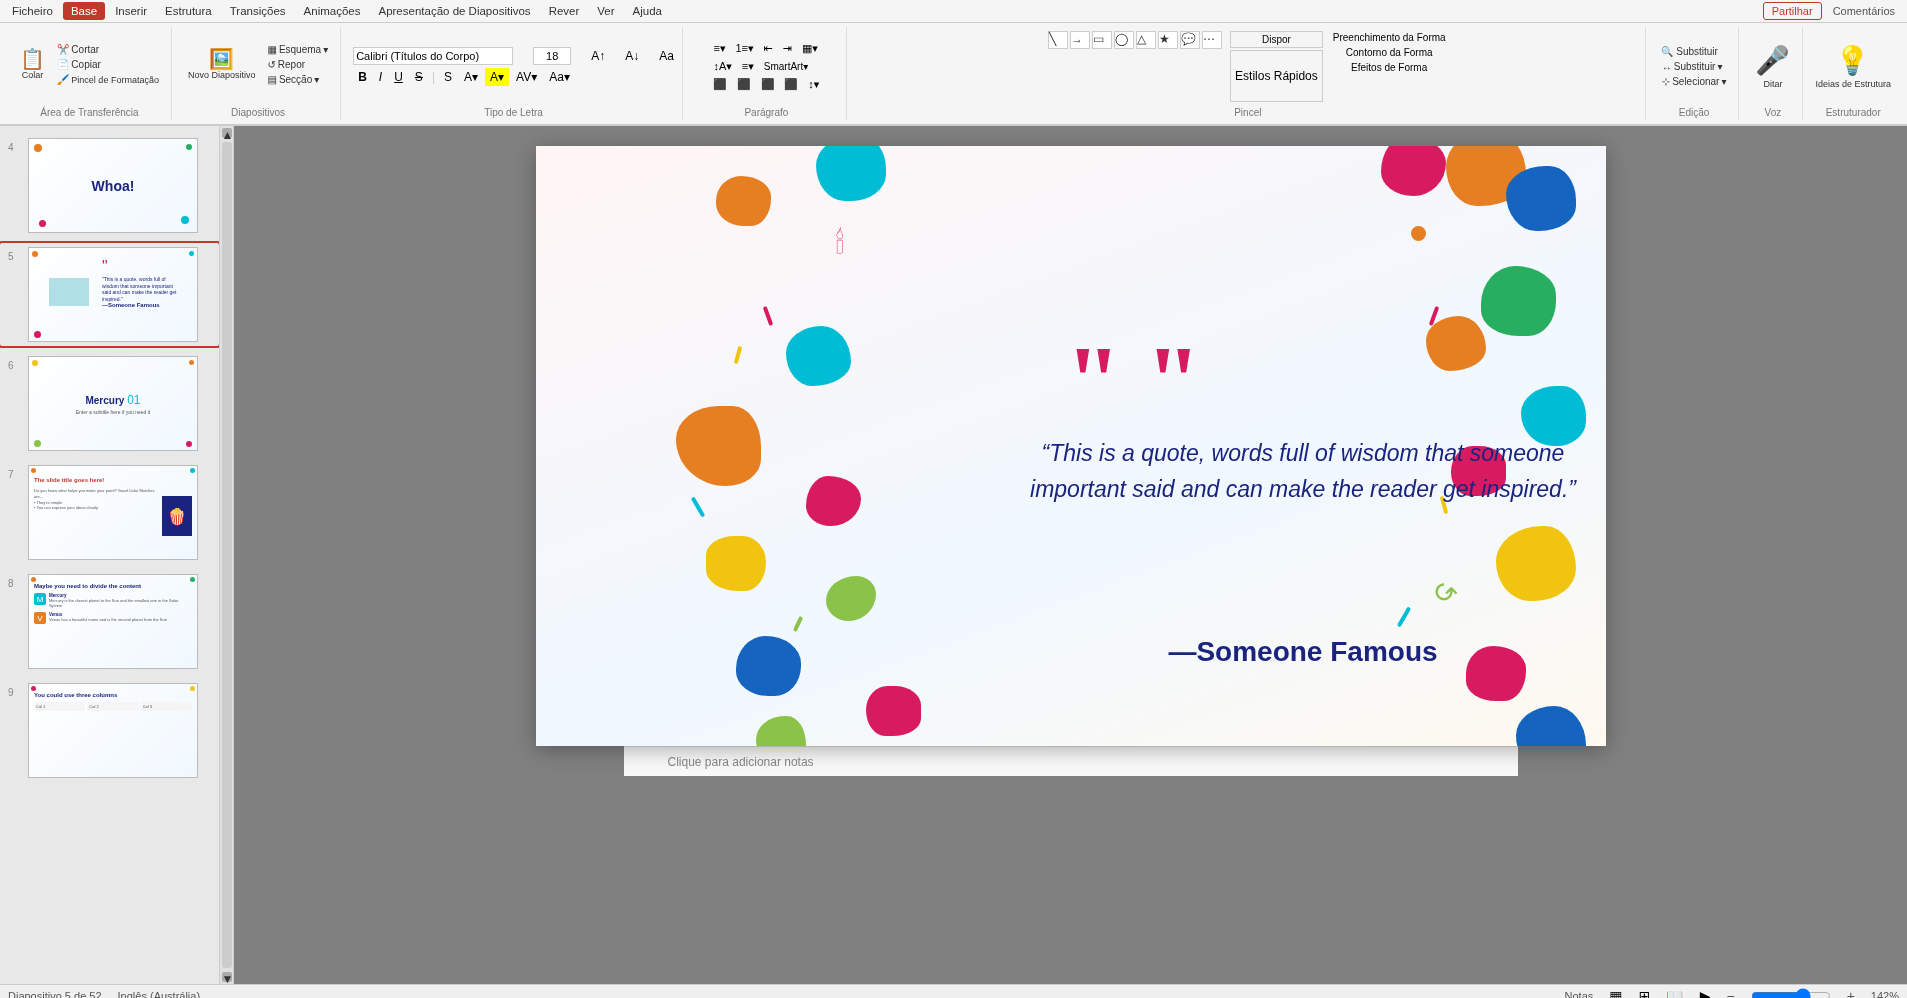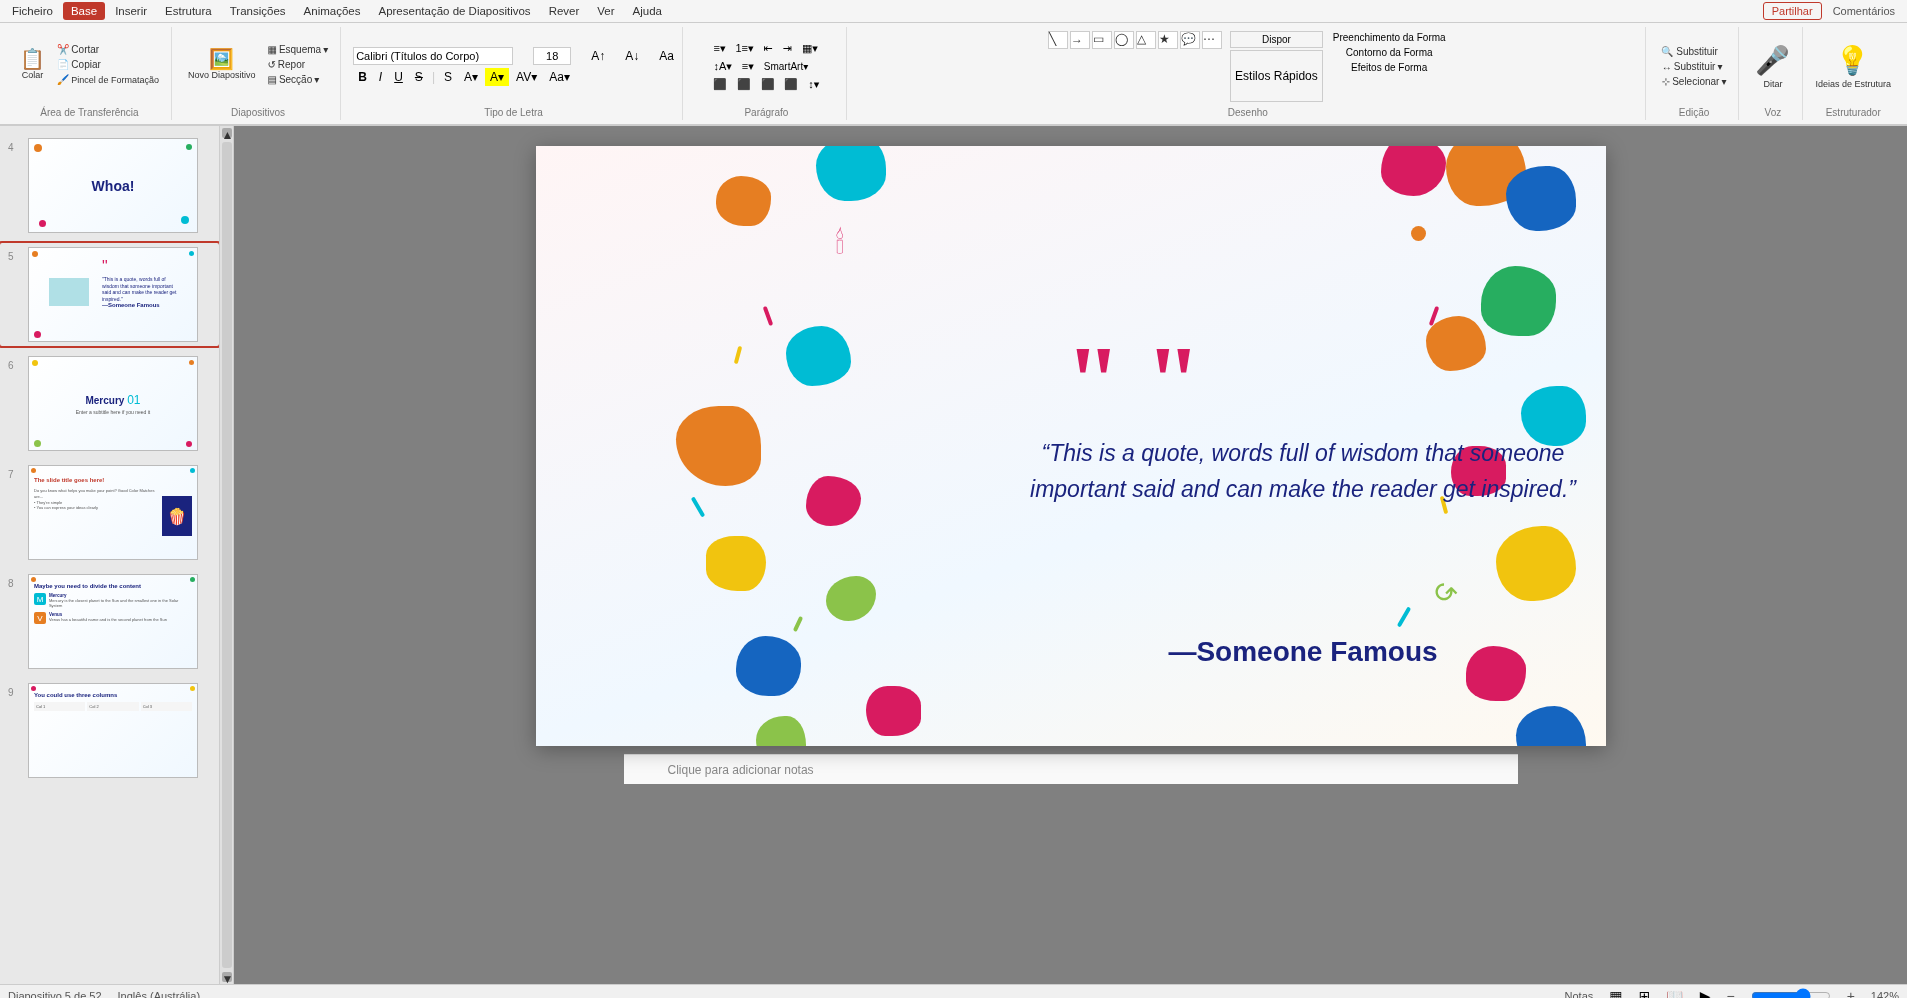--- a/index.html
+++ b/index.html
@@ -189,21 +189,21 @@
       <div style="display:flex; flex-direction:column; gap:2px;">
         <button style="font-size:10px; border:1px solid #ccc; background:#f5f5f5; cursor:pointer; padding:2px 4px;">Dispor</button>
         <button style="font-size:12px; border:1px solid #ccc; background:#f5f5f5; cursor:pointer; padding:18px 4px;">Estilos Rápidos</button>
       </div>
       <div style="display:flex; flex-direction:column; gap:2px;">
         <button style="font-size:10px; border:none; background:transparent; cursor:pointer; padding:1px 2px;">Preenchimento da Forma</button>
         <button style="font-size:10px; border:none; background:transparent; cursor:pointer; padding:1px 2px;">Contorno da Forma</button>
         <button style="font-size:10px; border:none; background:transparent; cursor:pointer; padding:1px 2px;">Efeitos de Forma</button>
       </div>
     </div>
-    <span class="ribbon-group-label">Desenho</span>
+    <span class="ribbon-group-label">Pincel</span>
   </div>
 
   <div class="ribbon-group" style="padding-bottom:18px; min-width:80px;">
     <div style="display:flex; flex-direction:column; gap:2px; padding-top:4px;">
       <div class="ribbon-small-btn">
         <span>🔍</span>
         <span>Substituir</span>
       </div>
       <div class="ribbon-small-btn">
         <span>↔</span>
@@ -421,21 +421,21 @@
 
 
       <div style="position:absolute; top:195px; left:530px; font-size:100px; color:#d81b60; font-family:Georgia,serif; line-height:0.8; font-weight:bold;">"</div>
       <div style="position:absolute; top:195px; left:610px; font-size:100px; color:#d81b60; font-family:Georgia,serif; line-height:0.8; font-weight:bold;">"</div>
 
       <div style="position:absolute; top:290px; left:490px; width:555px; text-align:center; font-size:23px; color:#1a237e; font-style:italic; line-height:1.55;">“This is a quote, words full of wisdom that someone important said and can make the reader get inspired.”</div>
 
       <div style="position:absolute; top:490px; left:490px; width:555px; text-align:center; font-size:28px; color:#1a237e; font-weight:bold; font-style:normal;">—Someone Famous</div>
     </div>
 
-    <div class="notes-area" style="width:894px; margin-top:8px;padding-left:44px;">
+    <div class="notes-area" style="width:894px; margin-top:0;padding-left:44px;">
       <span>Clique para adicionar notas</span>
     </div>
   </div>
 </div>
 
 <div class="bottom-bar">
   <span>Diapositivo 5 de 52</span>
   <span>Inglês (Austrália)</span>
   <div class="bottom-bar-right">
     <button style="font-size:11px; border:none; background:transparent; cursor:pointer; color:#555;">Notas</button>

